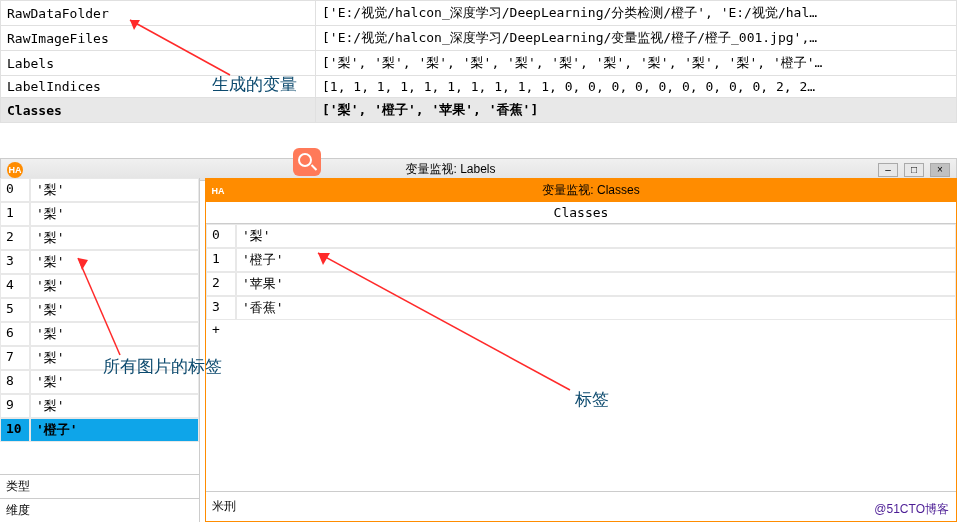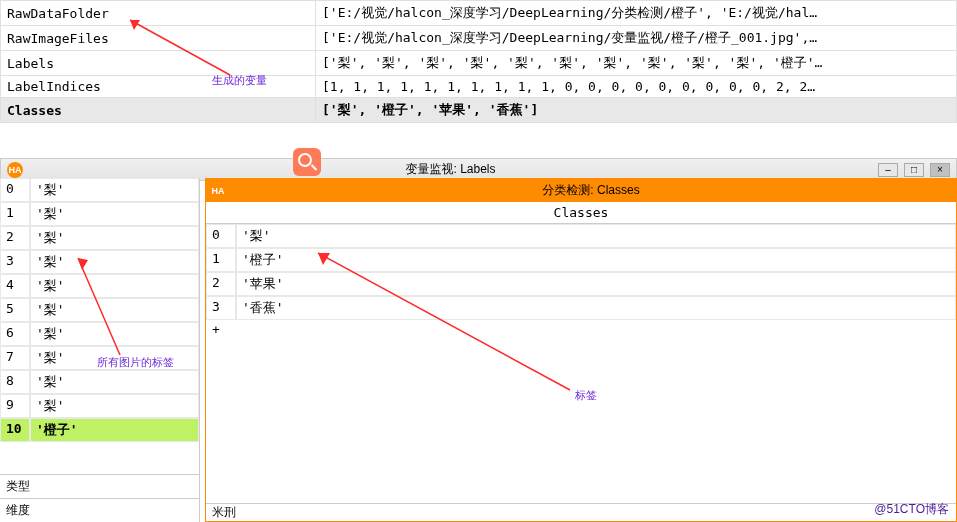--- a/index.html
+++ b/index.html
@@ -18,26 +18,26 @@
 .panel-right{position:absolute;left:205px;top:178px;right:0;bottom:0;border:1px solid #ff8c00;background:#fff}
 .panel-right .header{background:#ff8c00;color:#000;padding:3px 0;text-align:center;font-size:12px;display:flex;align-items:center}
 .panel-right .header .ha{margin-left:4px}
 .panel-right .header .t{flex:1}
 .colhead{text-align:center;padding:3px;border-bottom:1px solid #ccc;font-family:Consolas,monospace;font-size:13px}
 .grid{display:grid}
 .grid-left{grid-template-columns:30px 1fr}
 .grid-right{grid-template-columns:30px 1fr}
 .cell{border:1px solid #e8e8e8;padding:2px 5px;font-family:Consolas,monospace;font-size:13px}
 .cell.idx{text-align:left;color:#000}
-.cell.sel{font-weight:bold;background:#bef264}
+.cell.sel{font-weight:bold;background:#0ea5e9}
 .plus{padding:2px 6px;font-family:Consolas,monospace}
-.footer-row{position:absolute;bottom:0;left:0;right:0;border-top:1px solid #ccc;padding:0 6px;font-size:12px;background:#fff;font-family:"Microsoft YaHei"}
+.footer-row{position:absolute;bottom:0;left:0;right:0;border-top:1px solid #ccc;padding:6px 6px;font-size:12px;background:#fff;font-family:"Microsoft YaHei"}
 .panel-left .footer-rows{position:absolute;bottom:0;left:0;right:0}
 .panel-left .fr{border-top:1px solid #ccc;padding:3px 6px;font-size:12px}
-.anno{position:absolute;color:#6d28d9;font-size:11px;pointer-events:none}
+.anno{position:absolute;color:#0c4a6e;font-size:17px;pointer-events:none}
 svg.arrow{position:absolute;pointer-events:none}
 .search-icon{position:absolute;left:293px;top:148px;width:28px;height:28px;background:#ff7a59;border-radius:6px;display:flex;align-items:center;justify-content:center}
 .search-icon::before{content:"";width:10px;height:10px;border:2px solid #fff;border-radius:50%;position:absolute;top:5px;left:5px}
 .search-icon::after{content:"";width:2px;height:7px;background:#fff;position:absolute;bottom:5px;right:6px;transform:rotate(-45deg)}
 .watermark{position:absolute;right:8px;bottom:4px;color:#4c1d95;font-size:12px}
 </style>
 </head>
 <body>
 
 <table class="vars-table">
@@ -104,39 +104,39 @@
     </div>
   <div class="footer-rows">
     <div class="fr">类型</div>
     <div class="fr">维度</div>
   </div>
 </div>
 
 <div class="panel-right">
   <div class="header">
     <span class="ha-icon ha">HA</span>
-    <span class="t">分类检测: Classes</span>
+    <span class="t">变量监视: Classes</span>
   </div>
   <div class="colhead">Classes</div>
   <div class="grid grid-right" id="classes-grid">
       <div class="cell idx">0</div>
       <div class="cell">'梨'</div>
       <div class="cell idx">1</div>
       <div class="cell">'橙子'</div>
       <div class="cell idx">2</div>
       <div class="cell">'苹果'</div>
       <div class="cell idx">3</div>
       <div class="cell">'香蕉'</div>
     </div>
   <div class="plus">+</div>
   <div class="footer-row">米刑</div>
 </div>
 
 <div class="anno" style="left:212px;top:73px">生成的变量</div>
-<div class="anno" style="left:97px;top:355px">所有图片的标签</div>
+<div class="anno" style="left:103px;top:355px">所有图片的标签</div>
 <div class="anno" style="left:575px;top:388px">标签</div>
 
 <svg class="arrow" style="left:120px;top:10px" width="120" height="70">
 <line x1="110" y1="65" x2="10" y2="10" stroke="#ff2a2a" stroke-width="1.5"></line>
 <polygon points="10,10 20,10 14,20" fill="#ff2a2a"></polygon>
 </svg>
 <svg class="arrow" style="left:70px;top:250px" width="60" height="110">
 <line x1="50" y1="105" x2="8" y2="8" stroke="#ff2a2a" stroke-width="1.5"></line>
 <polygon points="8,8 18,10 12,20" fill="#ff2a2a"></polygon>
 </svg>

